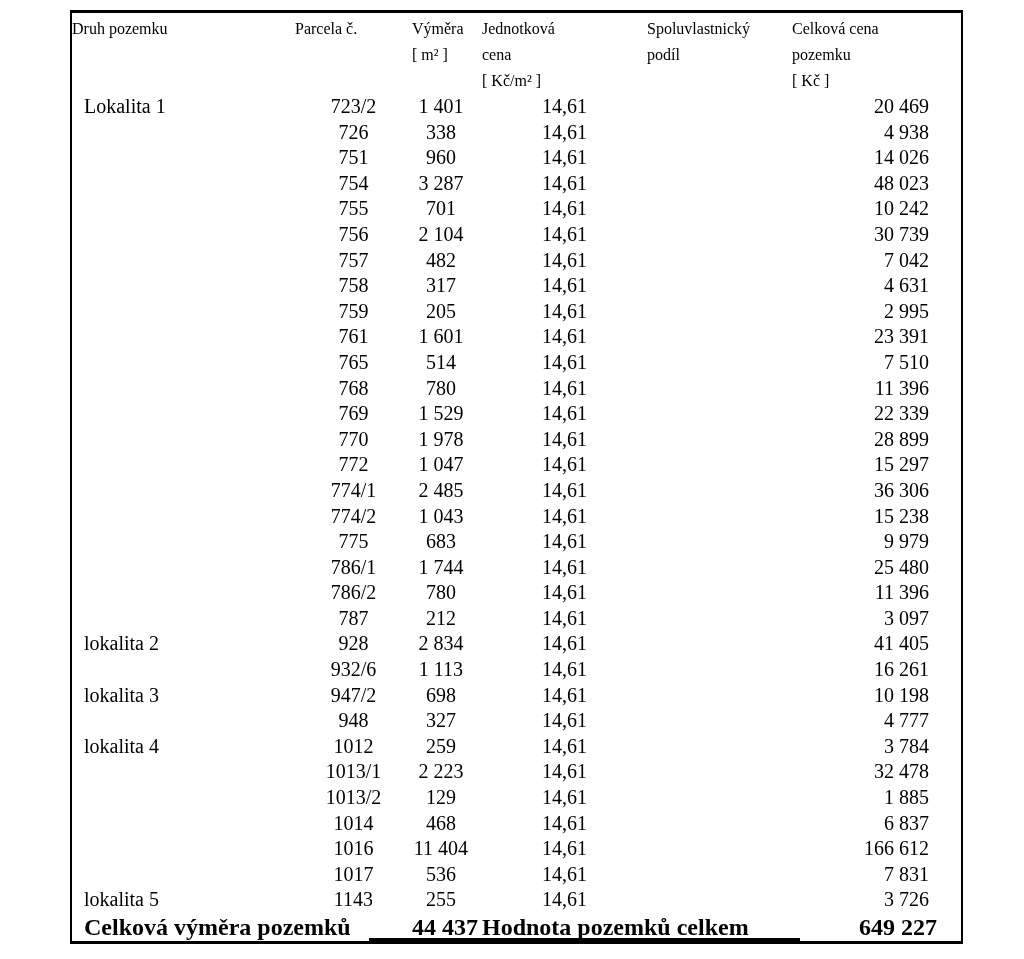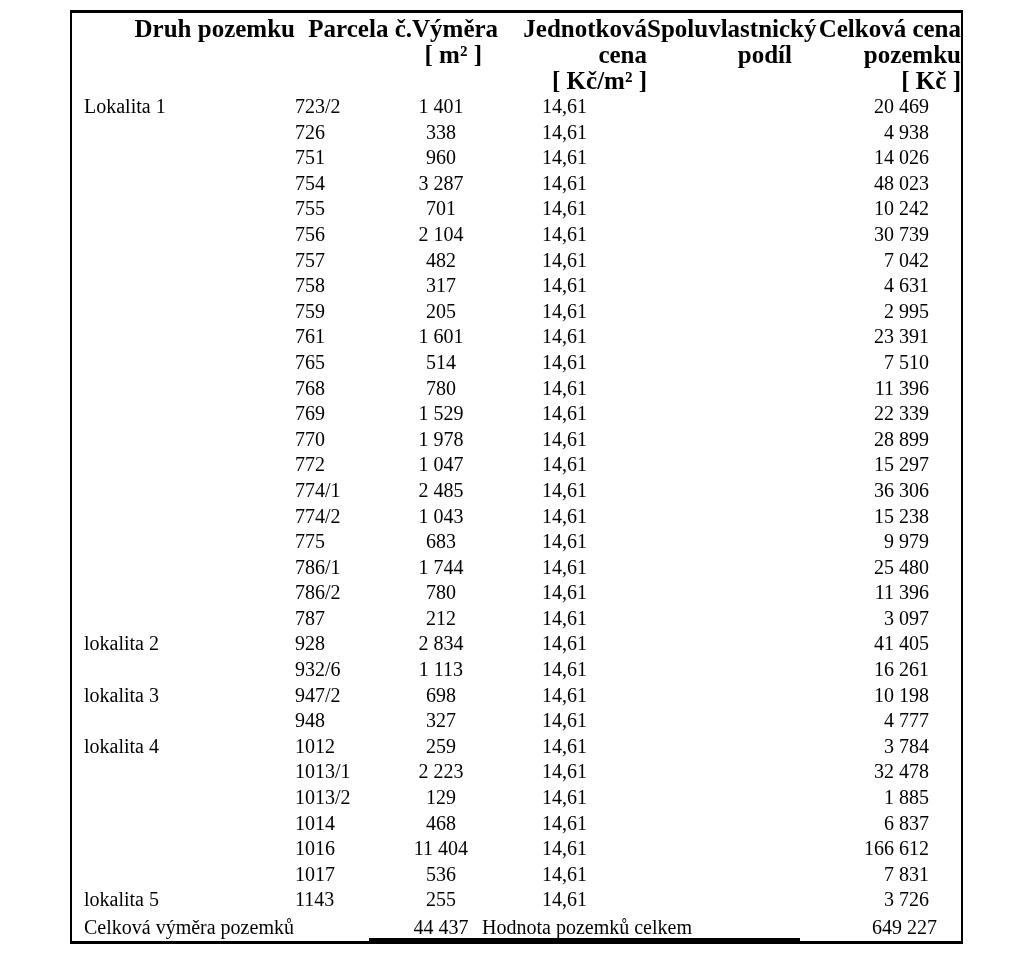--- a/index.html
+++ b/index.html
@@ -30,46 +30,46 @@
     table-layout: fixed;
   }
   col.col-druh    { width: 223px; }
   col.col-parcela { width: 117px; }
   col.col-vymera  { width: 70px;  }
   col.col-cena    { width: 165px; }
   col.col-podil   { width: 145px; }
   col.col-celkem  { width: 169px; }
 
   thead th {
-    font-weight: bold;
-    font-size: 25px;
+    font-weight: normal;
+    font-size: 16px;
     line-height: 26px;
     vertical-align: top;
-    text-align: right;
+    text-align: left;
     padding: 3px 0 0 0;
     height: 78px;
     white-space: nowrap;
   }
   tbody td {
     font-size: 20px;
     line-height: 25.6px;
     padding: 0;
     white-space: nowrap;
     overflow: visible;
   }
   td.c-druh    { text-align: left;  padding-left: 12px; }
-  td.c-parcela { }
+  td.c-parcela { text-align: center; }
   td.c-vymera  { text-align: center; padding-right: 12px; }
   td.c-cena    { text-align: center; }
   td.c-podil   { text-align: center; }
   td.c-celkem  { text-align: right; padding-right: 32px; }
 
   tr.footer-row td {
-    font-weight: normal;
-    font-size: 20px;
+    font-weight: bold;
+    font-size: 24px;
     line-height: 28px;
     height: 28px;
   }
   td.f-label   { text-align: left; padding-left: 12px; white-space: nowrap; }
   td.f-vymera  { text-align: center; padding-right: 12px; }
   td.f-hodnota { text-align: left; }
   td.f-celkem  { text-align: right; padding-right: 24px; }
 
   .footer-thick-rule {
     position: absolute;

